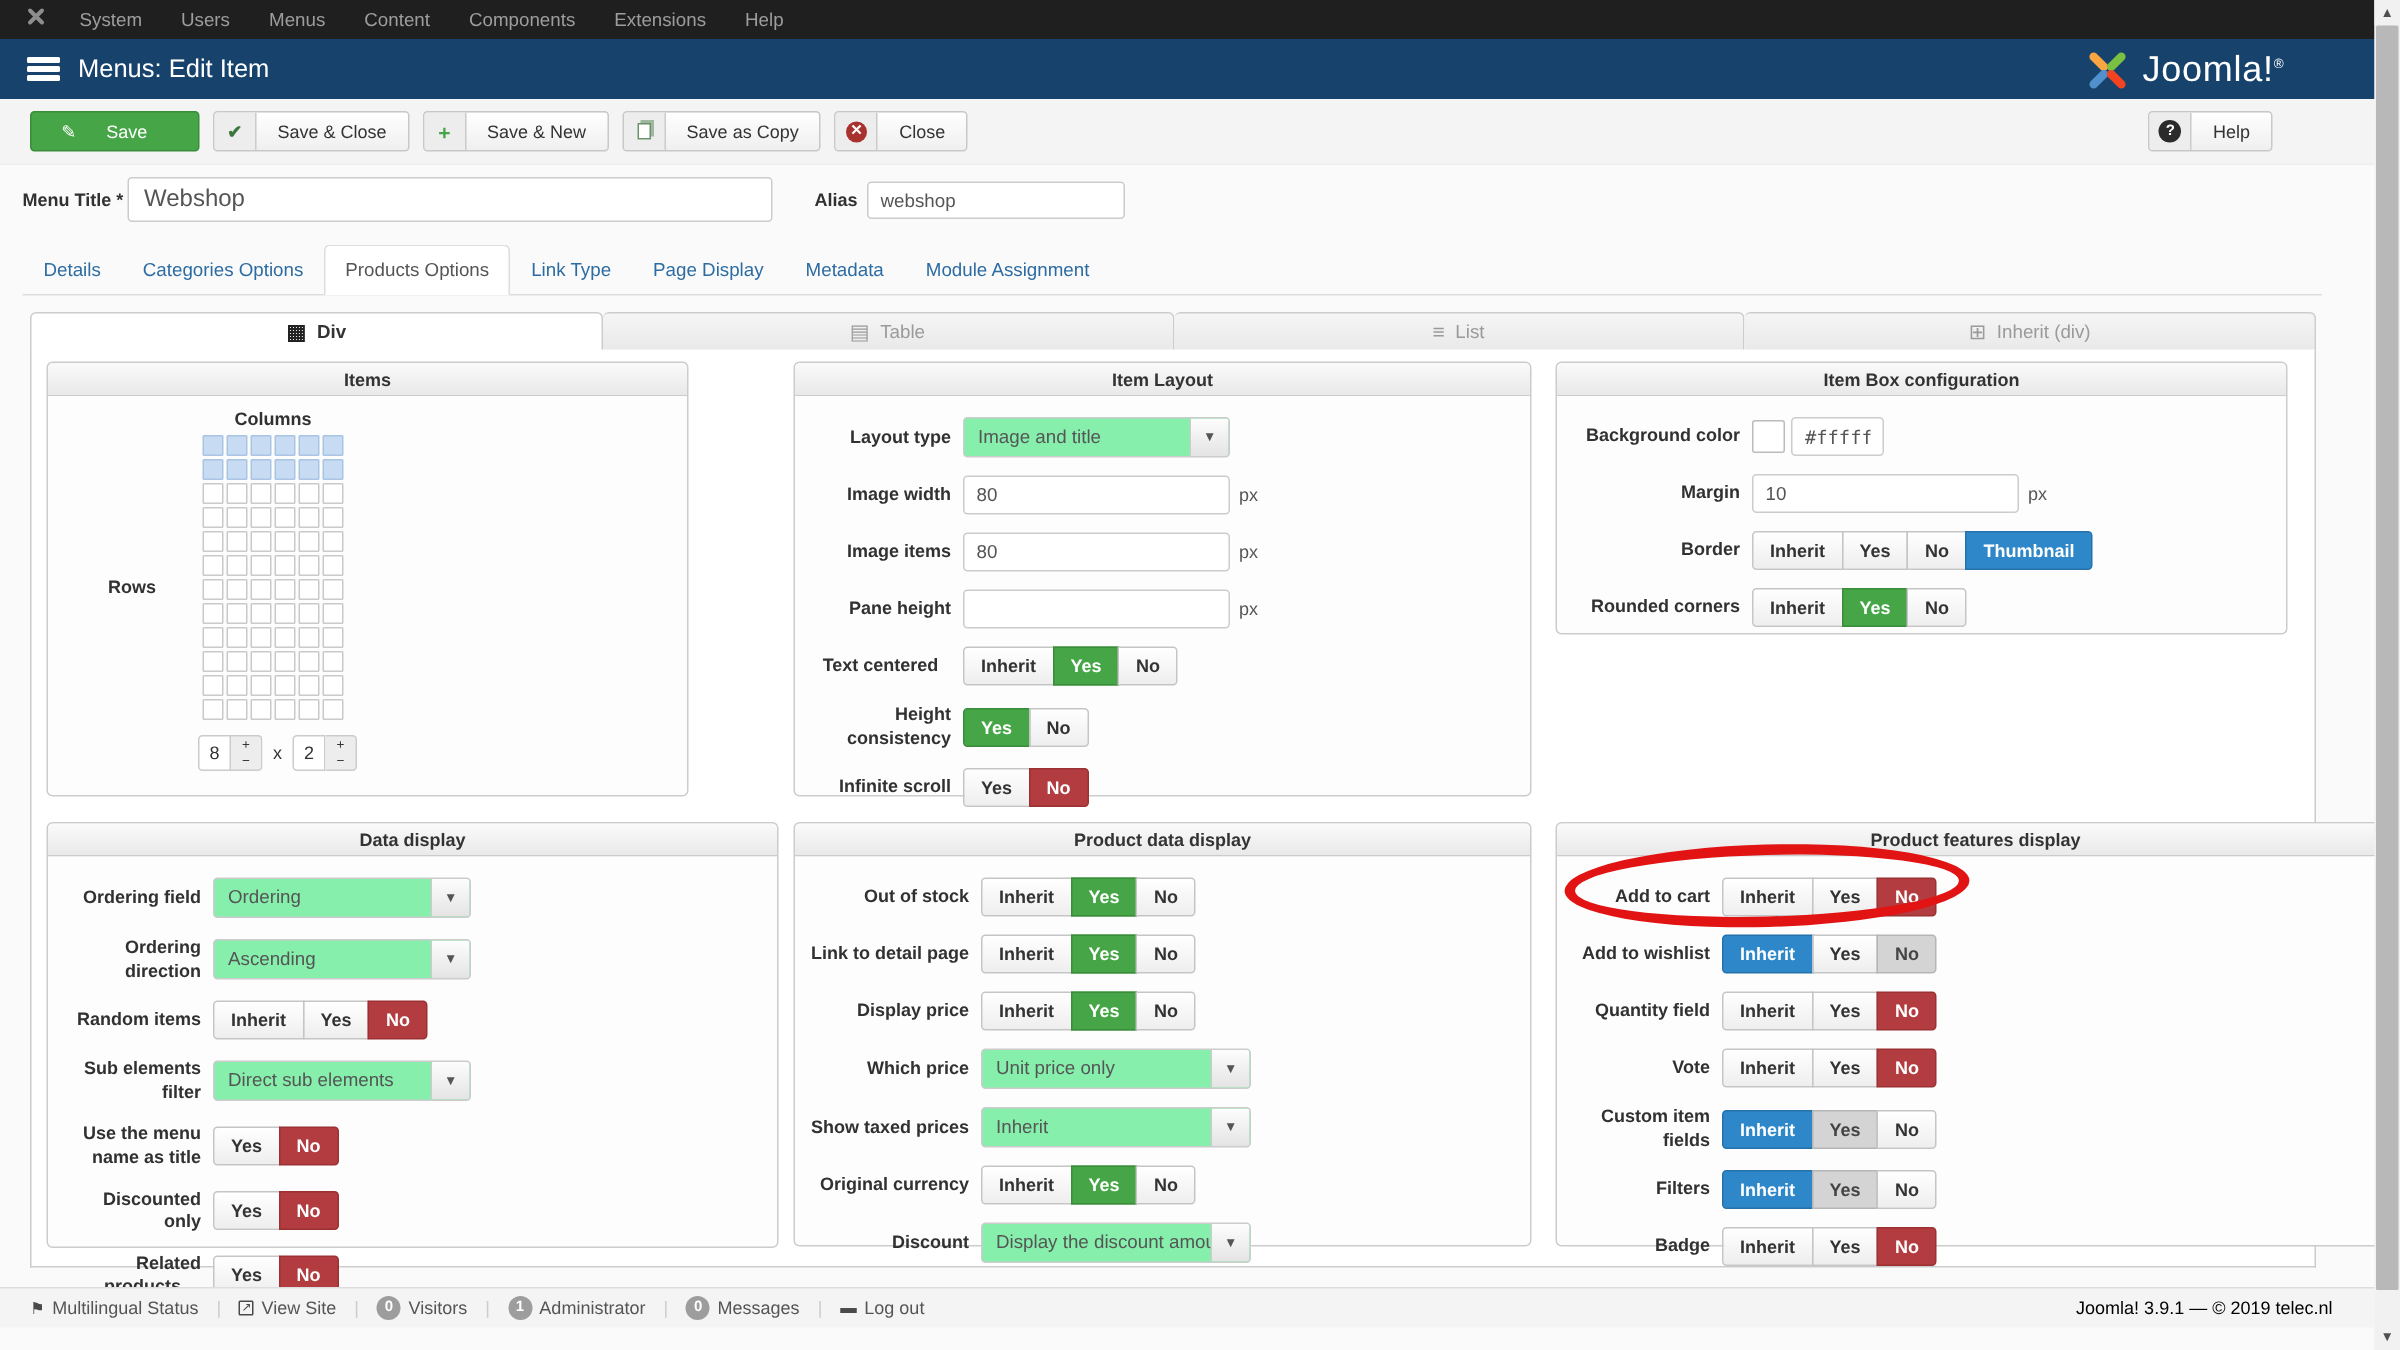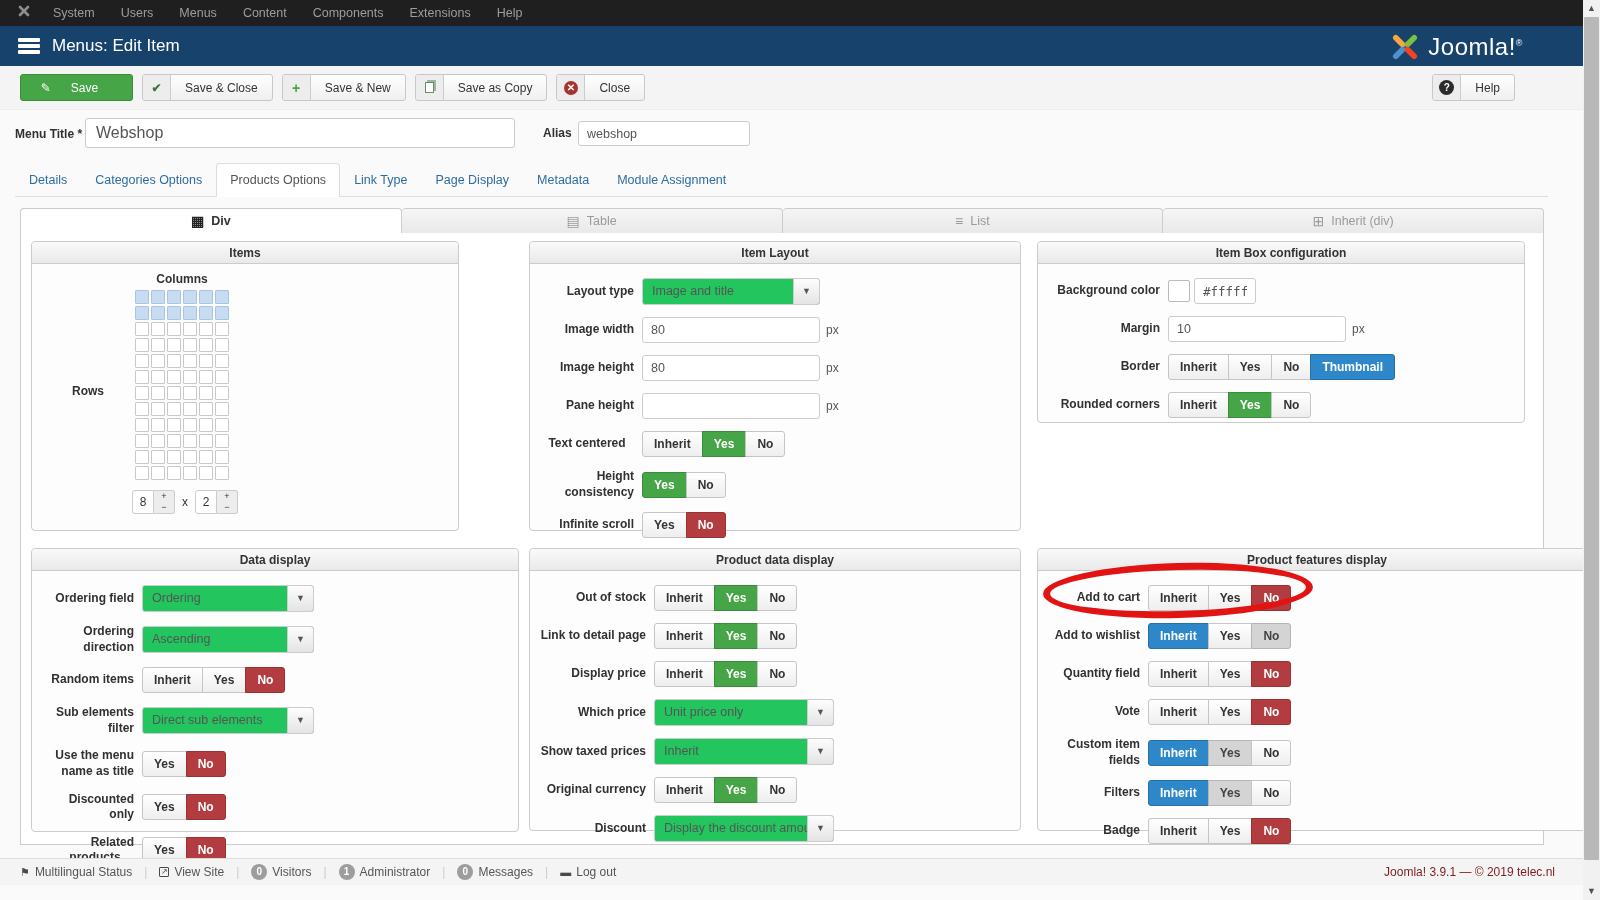--- a/index.html
+++ b/index.html
@@ -82,21 +82,21 @@
   #p-datadisp { left:10px;   top:315px; width:488px; height:284px; }
   #p-proddata { left:508px;  top:315px; width:492px; height:283px; }
   #p-prodfeat { left:1016px; top:315px; width:560px; height:283px; }
 
   
   .frow { display:flex; align-items:center; margin-bottom:12px; }
   .flabel { font-size:12px; font-weight:bold; color:#313131; text-align:right; padding-right:8px; line-height:1.3; }
   .tin { height:26px; border:1px solid #ccc; border-radius:3px; background:#fff; font-size:12.5px; color:#555;
     padding:0 8px; font-family:"Liberation Sans",sans-serif; }
   .suffix { font-size:12px; color:#555; margin-left:6px; }
-  .sel { display:inline-flex; height:27px; border:1px solid #ccc; border-radius:3px; background:#22c55e; cursor:pointer; }
+  .sel { display:inline-flex; height:27px; border:1px solid #ccc; border-radius:3px; background:#86efac; cursor:pointer; }
   .sel-t { font-size:12.5px; color:#555; padding:0 9px; line-height:25px; flex:1; white-space:nowrap; overflow:hidden; }
   .sel-b { width:26px; background:linear-gradient(#fdfdfd,#e4e4e4); border-left:1px solid #ccc; color:#555;
     text-align:center; line-height:25px; font-size:9px; border-top-right-radius:2px; border-bottom-right-radius:2px; }
   .btn-group { display:inline-flex; }
   .tg { height:26px; padding:0 11px; line-height:24px; font-size:12px; font-weight:bold; color:#333;
     background:linear-gradient(#ffffff,#eeeeee); border:1px solid #c5c5c5; margin-left:-1px; cursor:pointer; }
   .tg:first-child { border-top-left-radius:3px; border-bottom-left-radius:3px; margin-left:0; }
   .tg:last-child { border-top-right-radius:3px; border-bottom-right-radius:3px; }
   .tg.green { background:#46a546; border-color:#3a8c3a; color:#fff; }
   .tg.red   { background:#b23c3f; border-color:#9c3134; color:#fff; }
@@ -125,21 +125,21 @@
 
   
   #footer { left:0; top:858px; width:1583px; height:27px; background:#f4f4f4; border-top:1px solid #ddd;
     display:flex; align-items:center; font-size:12px; color:#555; }
   .fitem { display:flex; align-items:center; gap:5px; padding:0 12px; cursor:pointer; color:#555; }
   .fsep { color:#ccc; }
   .fbadge { display:inline-block; min-width:16px; height:16px; border-radius:50%; background:#9d9d9d; color:#fff;
     font-size:10px; line-height:16px; text-align:center; font-weight:bold; }
   .ficn { font-size:11px; color:#4a4a4a; }
   .vs-icn { position:relative; width:10px; height:10px; border:1px solid #4a4a4a; border-radius:1px; font-size:8px; line-height:8px; text-align:center; color:#4a4a4a; }
-  #footer-right { position:absolute; right:28px; font-size:12px; color:#7f1d1d; }
+  #footer-right { position:absolute; right:28px; font-size:12px; color:#000000; }
 
   
   #scrollbar { left:1583px; top:0; width:17px; height:900px; background:#f1f1f1; z-index:20; }
   .sb-btn { position:absolute; left:0; width:17px; height:17px; color:#505050; font-size:9px; text-align:center; line-height:17px; background:#f1f1f1; }
   #sb-thumb { position:absolute; left:1px; top:17px; width:15px; height:843px; background:#b8b8b8; border-radius:1px; }
 </style>
 </head>
 <body>
 
 <div id="topbar" class="abs">
@@ -366,21 +366,21 @@
           <div class="fctrl"><div class="sel" style="width: 178px;">
               <span class="sel-t">Image and title</span>
               <span class="sel-b">▼</span>
             </div></div>
         </div>
         <div class="frow">
           <label class="flabel" style="width: 102px;">Image width</label>
           <div class="fctrl"><input class="tin" value="80" style="width: 178px;"><span class="suffix">px</span></div>
         </div>
         <div class="frow">
-          <label class="flabel" style="width: 102px;">Image height</label>
+          <label class="flabel" style="width: 102px;">Image items</label>
           <div class="fctrl"><input class="tin" value="80" style="width: 178px;"><span class="suffix">px</span></div>
         </div>
         <div class="frow">
           <label class="flabel" style="width: 102px;">Pane height</label>
           <div class="fctrl"><input class="tin" style="width: 178px;"><span class="suffix">px</span></div>
         </div>
         <div class="frow">
           <label class="flabel" style="width: 102px; text-align: center;">Text centered</label>
           <div class="fctrl"><span class="btn-group">
               <span class="tg">Inherit</span>

